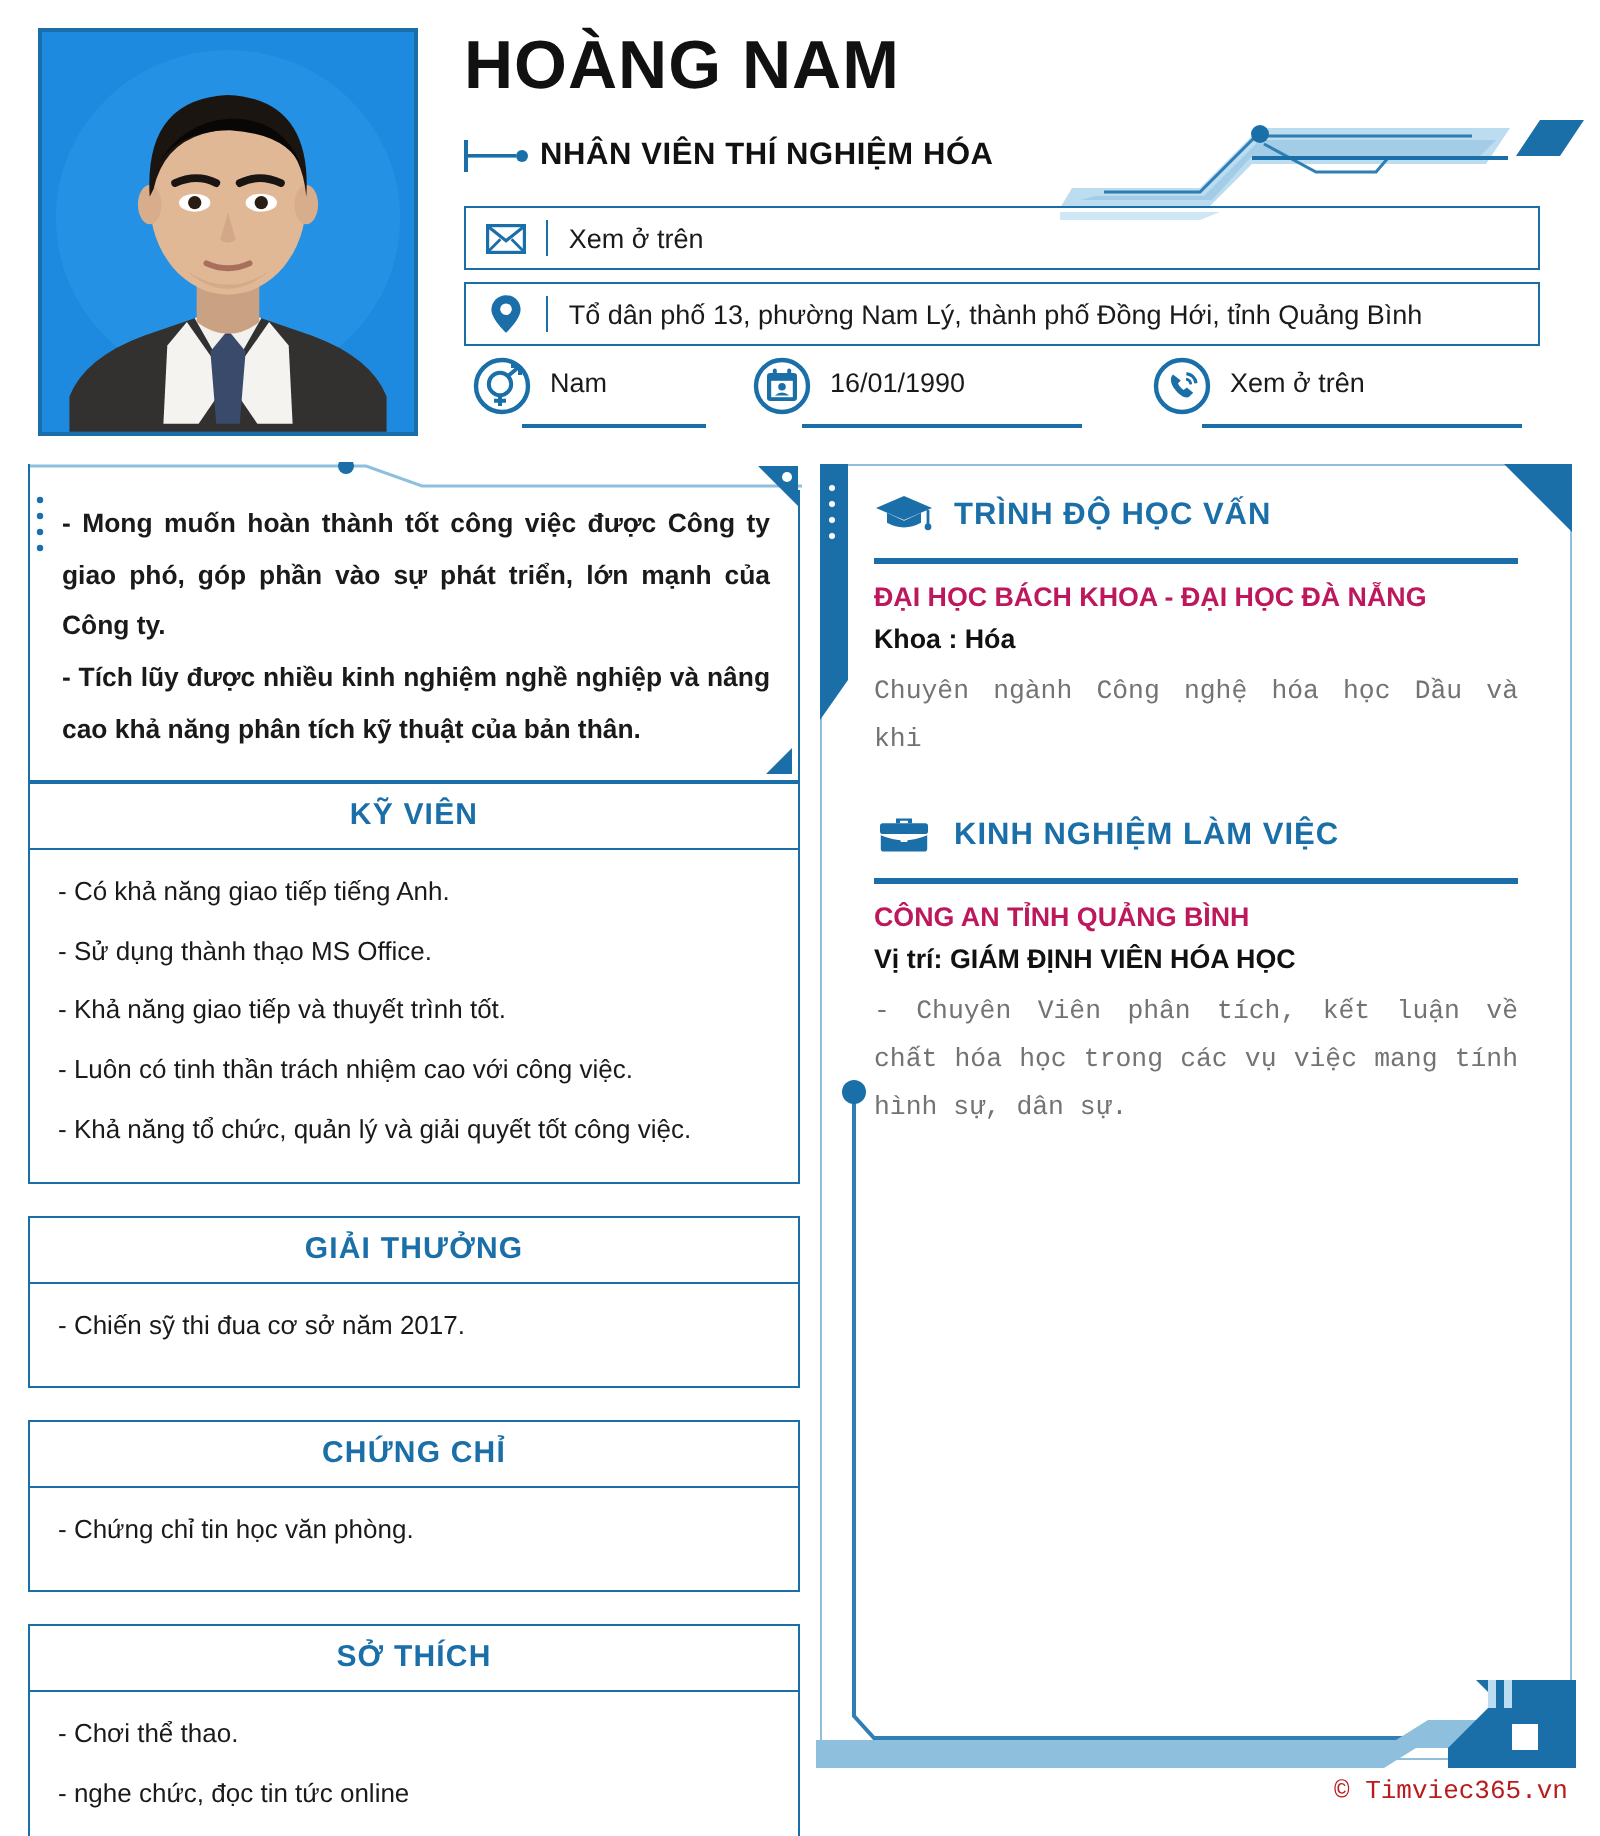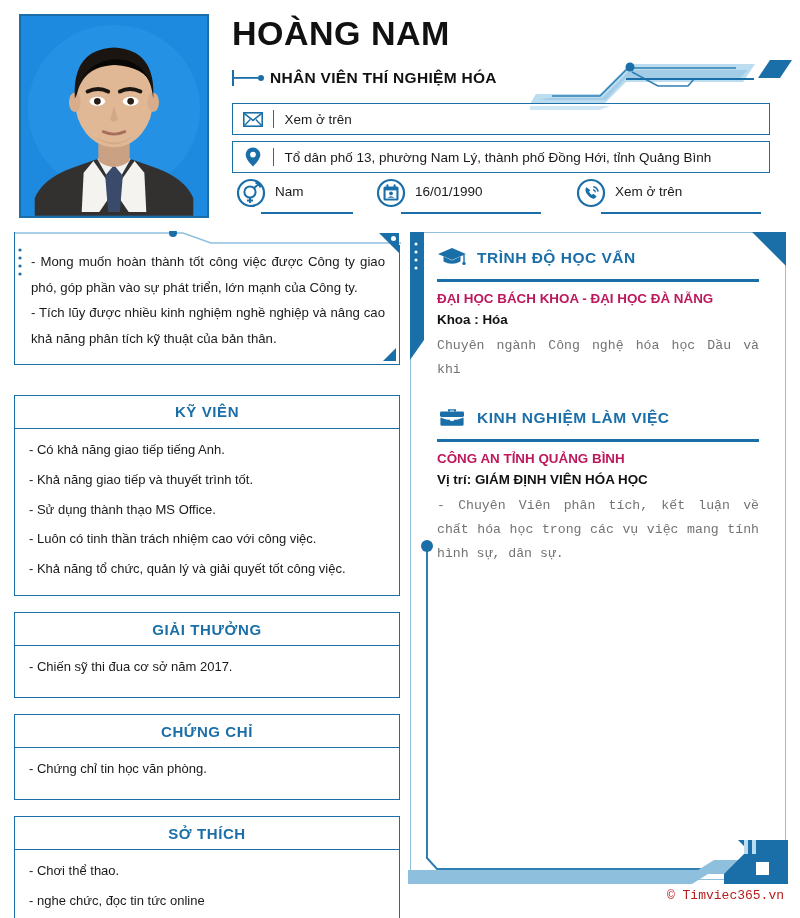--- a/index.html
+++ b/index.html
@@ -99,21 +99,22 @@
   .meta-item.phone  .meta-underline { width: 160px; }
 
   
   .left-col { position: absolute; left: 14px; top: 232px; width: 386px; }
 
   .summary-box {
     position: relative;
     width: 386px;
     border: 1.6px solid #1b6fa8;
     padding: 16px 14px 12px 16px;
-    margin-bottom: 30px;
+    margin-bottom: 0;
+    font-weight: bold;
   }
   .summary-box p {
     font-size: 13.2px;
     line-height: 1.95;
     text-align: justify;
     color: #1a1a1a;
   }
   .corner-tr-tri {
     position: absolute; right: 0; top: 0;
     width: 0; height: 0;
@@ -363,22 +364,22 @@
     <p>- Tích lũy được nhiều kinh nghiệm nghề nghiệp và nâng cao khả năng phân tích kỹ thuật của bản thân.</p>
     <span class="corner-br-tri"></span>
   </div>
 
   <div class="sec">
     <div class="sec-head">
       <span>KỸ VIÊN</span>
     </div>
     <ul class="sec-body">
       <li>- Có khả năng giao tiếp tiếng Anh.</li>
+      <li>- Sử dụng thành thạo MS Office.</li>
       <li>- Khả năng giao tiếp và thuyết trình tốt.</li>
-      <li>- Sử dụng thành thạo MS Office.</li>
       <li>- Luôn có tinh thần trách nhiệm cao với công việc.</li>
       <li>- Khả năng tổ chức, quản lý và giải quyết tốt công việc.</li>
     </ul>
   </div>
 
   <div class="sec">
     <div class="sec-head">
       <span>GIẢI THƯỞNG</span>
     </div>
     <ul class="sec-body" style="min-height:52px">

